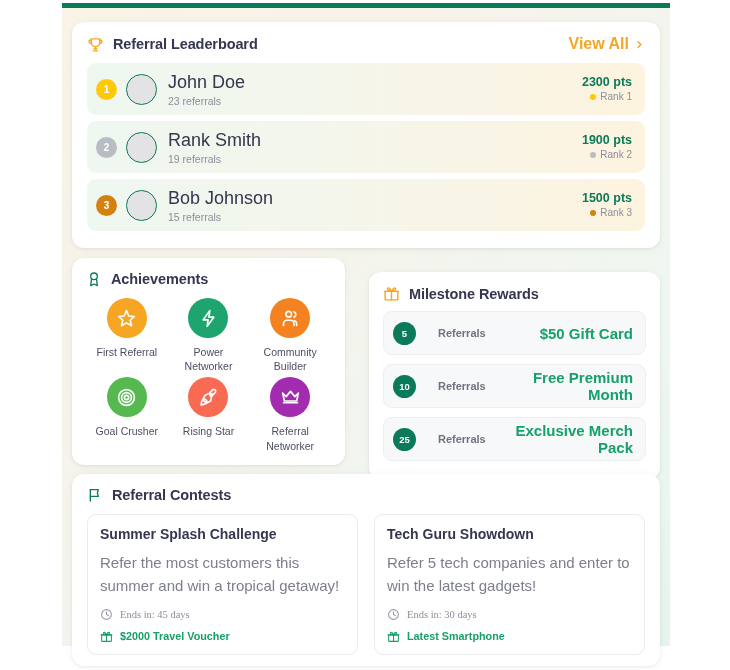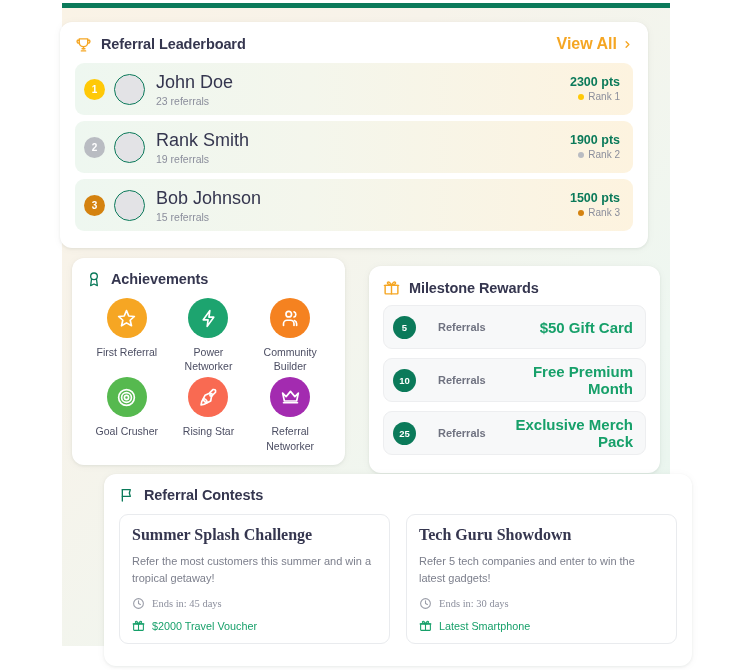--- a/index.html
+++ b/index.html
@@ -36,21 +36,21 @@
   .card-title {
     font-size: 14.5px;
     font-weight: bold;
     color: #35364f;
     letter-spacing: -0.1px;
   }
 
   
   .leaderboard {
     position: absolute;
-    left: 60px; top: 22px;
+    left: 72px; top: 22px;
     width: 588px; height: 226px;
     padding: 13px 15px 10px 15px;
   }
   .lb-head {
     display: flex; align-items: center; justify-content: space-between;
     margin-bottom: 10px;
   }
   .view-all {
     display: flex; align-items: center; gap: 5px;
     color: #f5a623; font-size: 16px; font-weight: bold;
@@ -115,21 +115,21 @@
   }
   .ach-label {
     margin-top: 7px;
     font-size: 10.5px; color: #4c4e63; text-align: center; line-height: 1.35;
     max-width: 72px;
   }
 
   
   .milestones {
     position: absolute;
-    left: 369px; top: 266px;
+    left: 369px; top: 272px;
     width: 291px; height: 207px;
     padding: 13px 14px 10px 14px;
   }
   .ms-row {
     display: flex; align-items: center;
     height: 44px;
     background: #f7f8f9;
     border: 1px solid #edeef0;
     border-radius: 9px;
     padding: 0 12px 0 9px;
@@ -149,47 +149,46 @@
   .ms-reward {
     font-size: 15px; font-weight: bold; color: #17a06a; text-align: right;
   }
 
   
   .contests {
     position: absolute;
     left: 72px; top: 474px;
     width: 588px; height: 192px;
     padding: 13px 15px 12px 15px;
-    margin-left: 32px;
   }
   .contest-grid {
     display: grid;
     grid-template-columns: 1fr 1fr;
     gap: 16px;
     margin-top: 11px;
   }
   .contest-card {
     border: 1px solid #e9ebee;
     border-radius: 9px;
     padding: 11px 12px 11px 12px;
     background: #fff;
   }
   .contest-title {
-    font-size: 16px; font-weight: bold; color: #35364f; margin-bottom: 9px; font-family: Liberation Serif, serif;
+    font-size: 14px; font-weight: bold; color: #35364f; margin-bottom: 9px;
   }
   .contest-desc {
-    font-size: 11px; color: #7c7f8c; line-height: 1.55; margin-bottom: 10px;
+    font-size: 15px; color: #7c7f8c; line-height: 1.55; margin-bottom: 10px;
   }
   .contest-meta {
     display: flex; align-items: center; gap: 7px;
     font-size: 10.5px; color: #8b8e9c; margin-bottom: 9px; font-family: Liberation Serif, serif;
   }
   .contest-prize {
     display: flex; align-items: center; gap: 7px;
-    font-size: 10.8px; font-weight: normal; color: #17a06a;
+    font-size: 10.8px; font-weight: bold; color: #17a06a;
   }
   svg { display: block; }
 </style>
 </head>
 <body>
 
 <div class="page">
   <div class="rewards-container"></div>
 
   <div class="card leaderboard">

